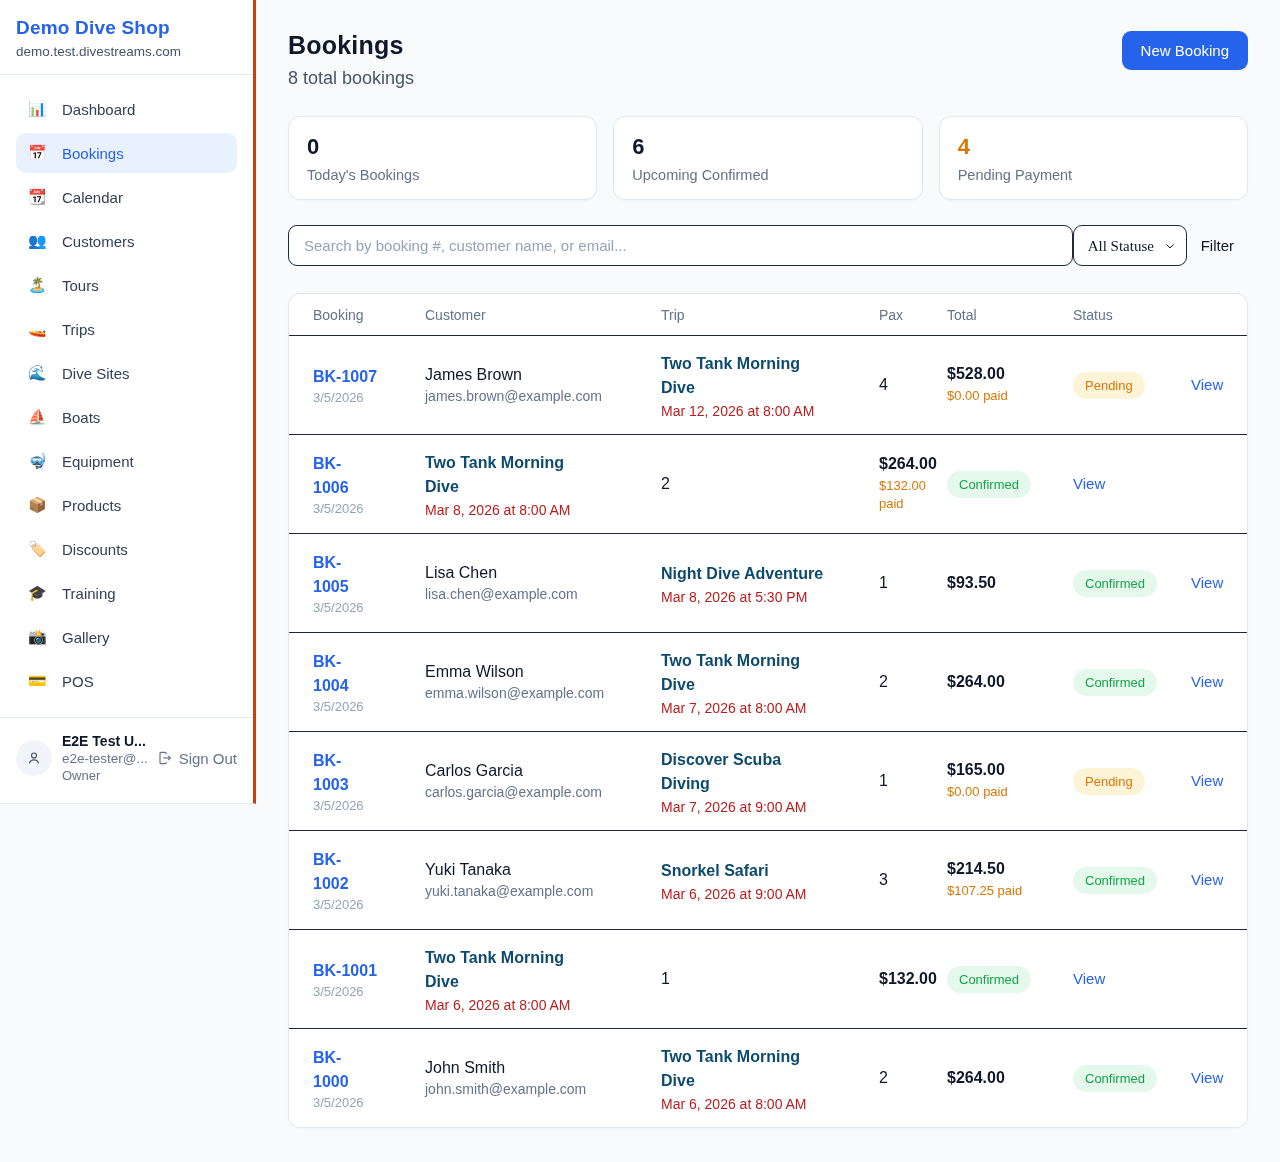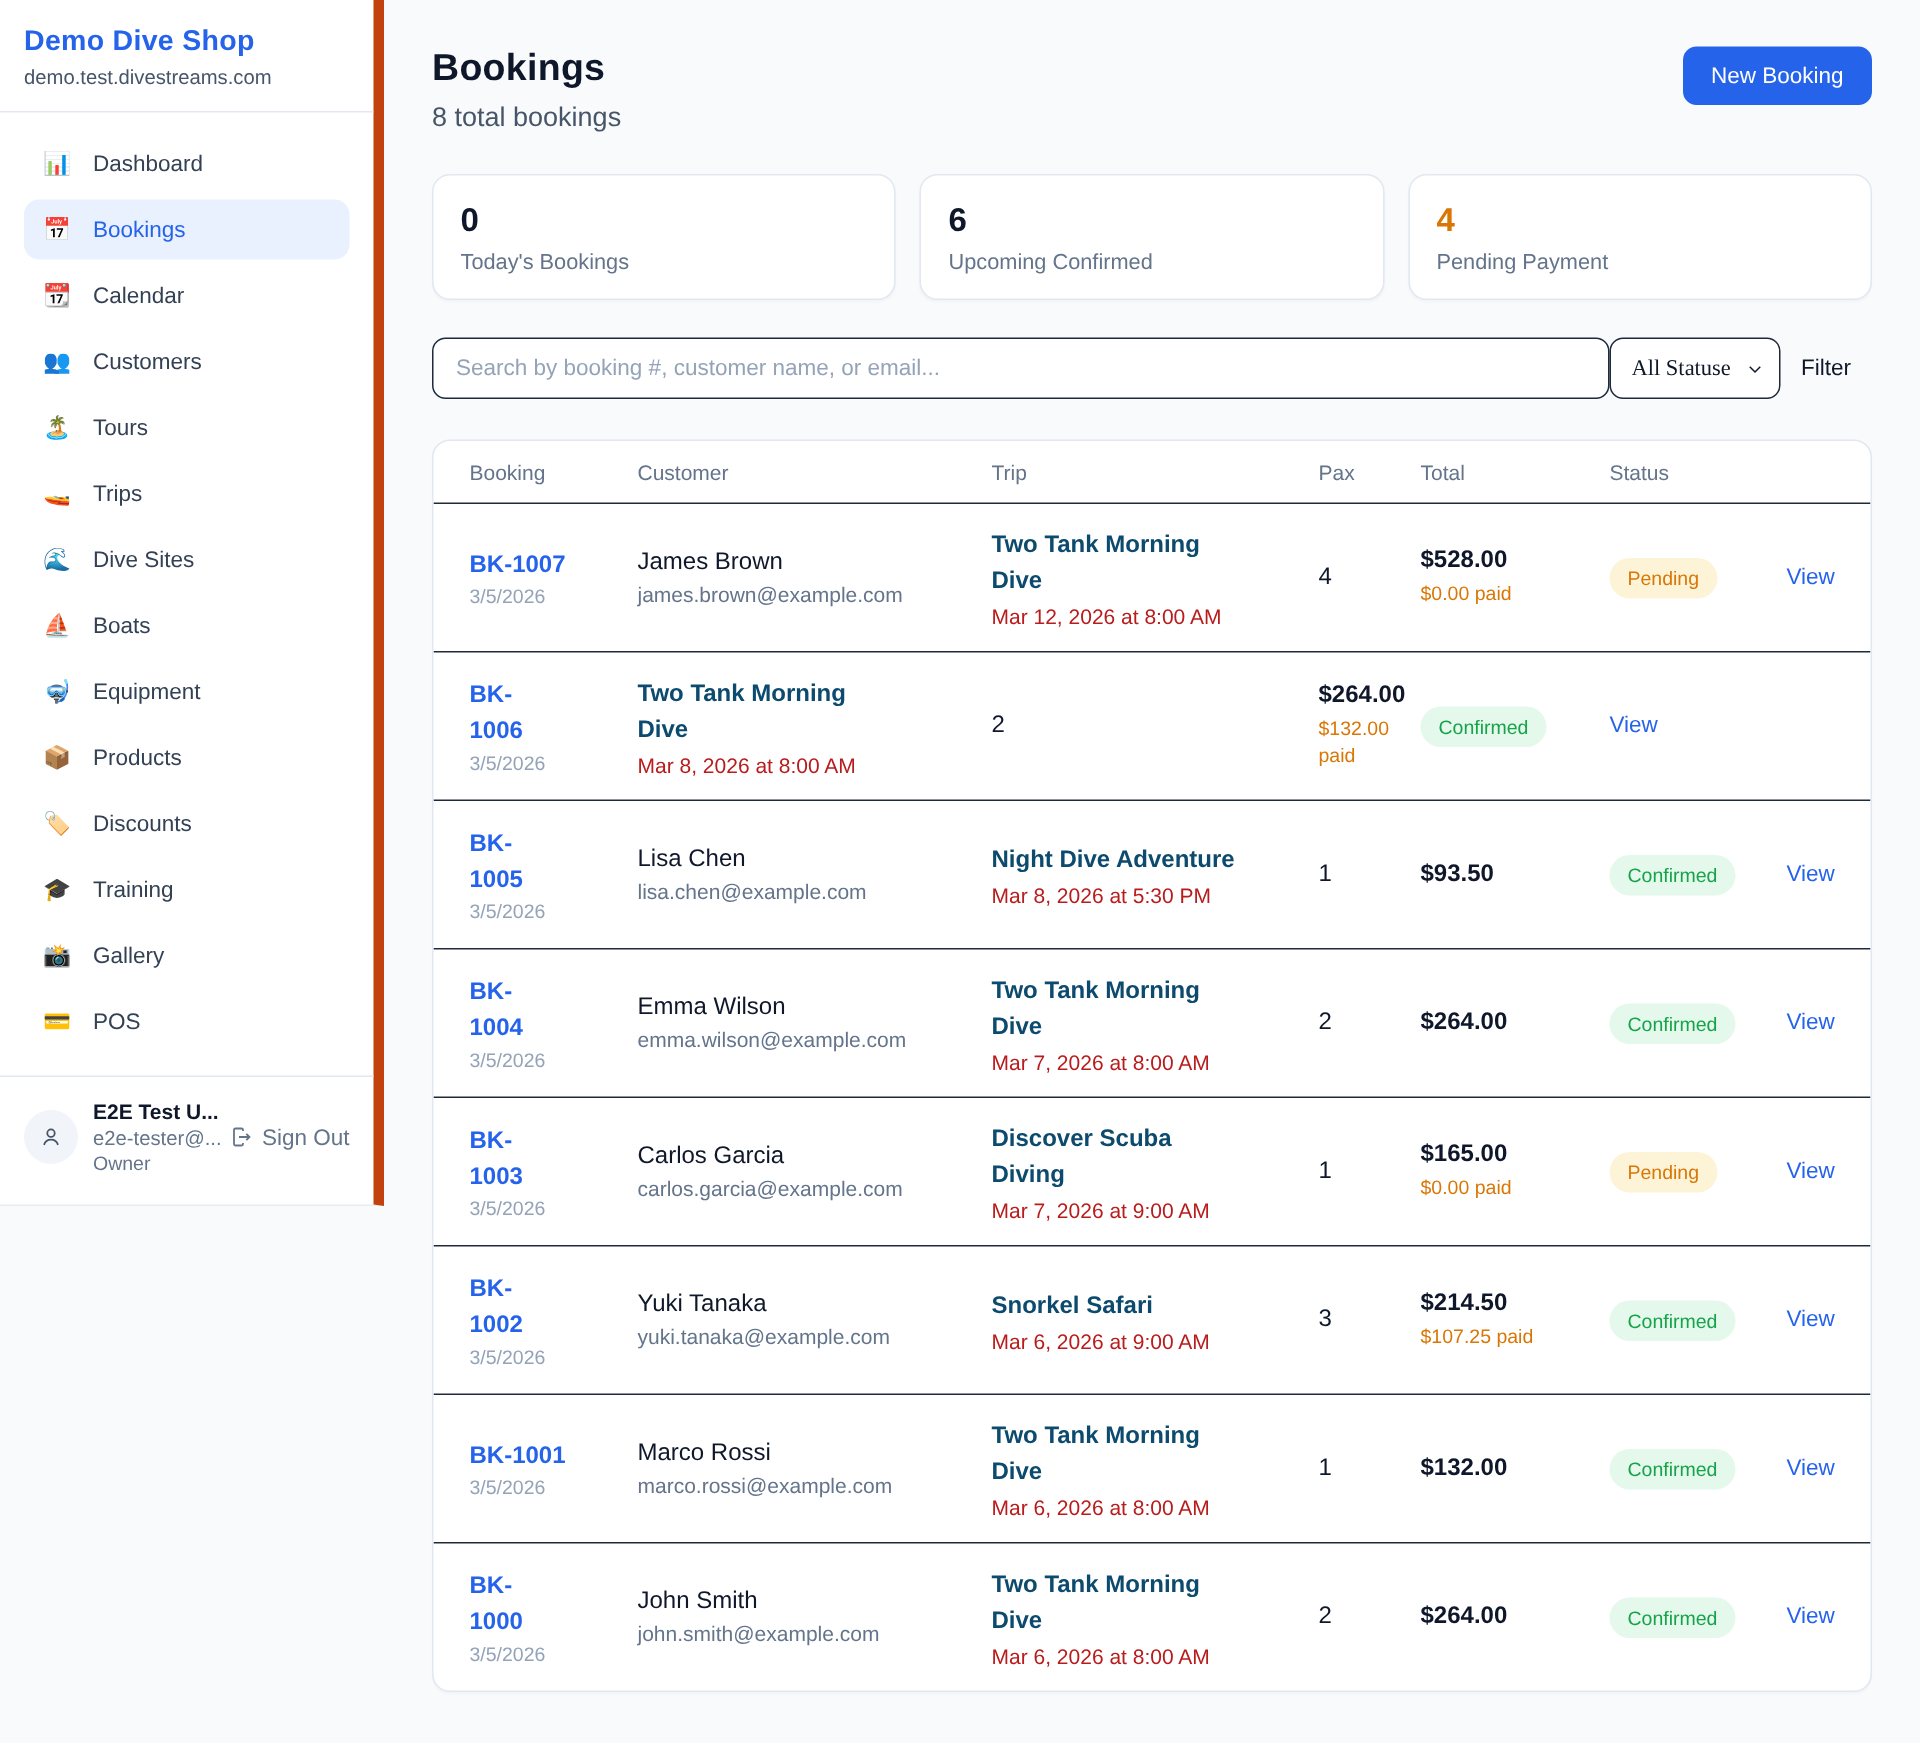--- a/index.html
+++ b/index.html
@@ -10,21 +10,21 @@
     color: #0f172a;
     position: relative;
     overflow: hidden;
   }
   a { text-decoration: none; cursor: pointer; }
 
   
   .sidebar {
     position: absolute; top: 0; left: 0; width: 256px;
     background: #ffffff;
-    border-right: 7px solid #c2410c;
+    border-right: 3px solid #c2410c;
     border-bottom: 1px solid #e8edf3;
   }
   .logo-block { padding: 17px 16px 15px 16px; }
   .shop-name { font-size: 19px; font-weight: 700; color: #2563eb; letter-spacing: .2px; }
   .shop-domain { font-size: 13.5px; color: #475569; margin-top: 5px; }
   .side-divider { border-top: 1px solid #e2e8f0; }
   .nav { padding: 14px 16px 12px 16px; }
   .nav-item {
     display: flex; align-items: center; gap: 14px;
     height: 40px; padding: 0 12px; margin-bottom: 4px;
@@ -424,24 +424,20 @@
     <div class="cell">
       <a class="vlink">View</a>
     </div>
   </div>
         <div class="trow">
     <div class="cell">
       <a class="bid">BK-1001</a>
       <div class="bdate">3/5/2026</div>
     </div>
     <div class="cell">
-      <div class="cname">Marco Rossi</div>
-      <div class="cemail">marco.rossi@example.com</div>
-    </div>
-    <div class="cell">
       <div class="ttitle">Two Tank Morning
 Dive</div>
       <div class="tdate">Mar 6, 2026 at 8:00 AM</div>
     </div>
     <div class="cell pax">1</div>
     <div class="cell">
       <div class="tamount">$132.00</div>
 
     </div>
     <div class="cell">

